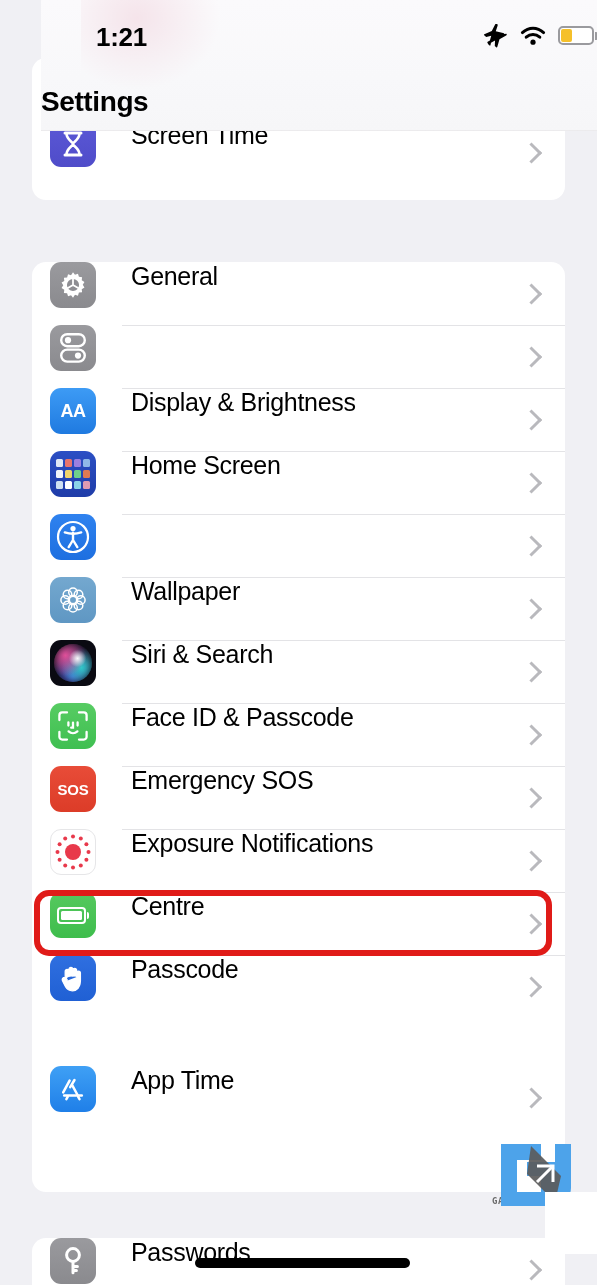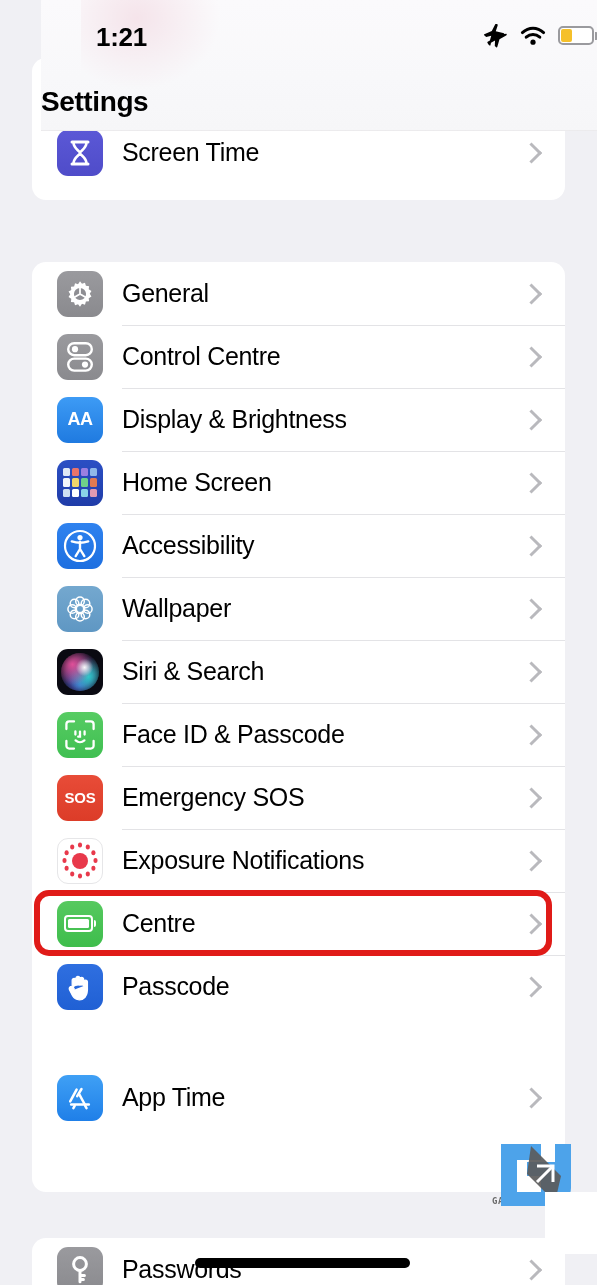--- a/index.html
+++ b/index.html
@@ -70,32 +70,32 @@
   }
   .card {
     position: absolute; left: 32px; width: 533px;
     background: #ffffff;
     border-radius: 14px;
     overflow: hidden;
   }
   .row {
     position: relative;
     height: 63px;
-    display: flex; align-items: center;
-    padding-left: 25px;
+    display: flex; align-items: flex-start;
+    gap: 16px;
   }
   .row + .row::before {
     content:""; position:absolute; left: 90px; right: 0; top: 0;
     height: 1px; background: #e3e3e6;
   }
   .icon {
     width: 46px; height: 46px; border-radius: 11px;
     flex: 0 0 46px;
     position: relative; overflow: hidden;
-    display:flex; align-items:center; justify-content:center;
+    display:flex; align-items:center; justify-content:center;margin-left:18px;
   }
   .label {
     margin-left: 19px;
     font-size: 25px; color: #000; letter-spacing: -0.3px;
     white-space: nowrap;
   }
   .chev {
     position: absolute; right: 30px; top: 50%;
     transform: translateY(-50%);
     width: 11px; height: 19px;
@@ -259,21 +259,20 @@
 
       <div class="row">
         <span class="icon ic-control">
           <svg width="26" height="30" viewBox="0 0 26 30" aria-hidden="true">
             <rect x="1.2" y="1.2" width="23.6" height="12" rx="6" fill="none" stroke="#fff" stroke-width="2.4"></rect>
             <circle cx="8" cy="7.2" r="3.1" fill="#fff"></circle>
             <rect x="1.2" y="16.6" width="23.6" height="12" rx="6" fill="none" stroke="#fff" stroke-width="2.4"></rect>
             <circle cx="18" cy="22.6" r="3.1" fill="#fff"></circle>
           </svg>
         </span>
-        <span class="label">Control Centre</span>
         <span class="chev"></span>
       </div>
 
       <div class="row">
         <span class="icon ic-display">
           <span class="glyph-aa">AA</span>
         </span>
         <span class="label">Display &amp; Brightness</span>
         <span class="chev"></span>
       </div>
@@ -301,21 +300,20 @@
 
       <div class="row">
         <span class="icon ic-access">
           <svg width="36" height="36" viewBox="0 0 36 36" aria-hidden="true">
             <circle cx="18" cy="18" r="15" fill="none" stroke="#fff" stroke-width="2.2"></circle>
             <circle cx="18" cy="9.6" r="2.6" fill="#fff"></circle>
             <path d="M9.8 13.4c5.4 1.7 10.9 1.7 16.4 0" stroke="#fff" stroke-width="2.4" fill="none" stroke-linecap="round"></path>
             <path d="M18 13.6v7.4M18 21l-4.3 7.1M18 21l4.3 7.1" stroke="#fff" stroke-width="2.4" fill="none" stroke-linecap="round"></path>
           </svg>
         </span>
-        <span class="label">Accessibility</span>
         <span class="chev"></span>
       </div>
 
       <div class="row">
         <span class="icon ic-wallpaper">
           <svg width="34" height="34" viewBox="0 0 34 34" aria-hidden="true">
             <g fill="none" stroke="#fff" stroke-width="1.5">
               <circle cx="17" cy="17" r="4.6"></circle>
               <ellipse cx="17" cy="9.2" rx="4.3" ry="4.3"></ellipse>
               <ellipse cx="17" cy="24.8" rx="4.3" ry="4.3"></ellipse>

